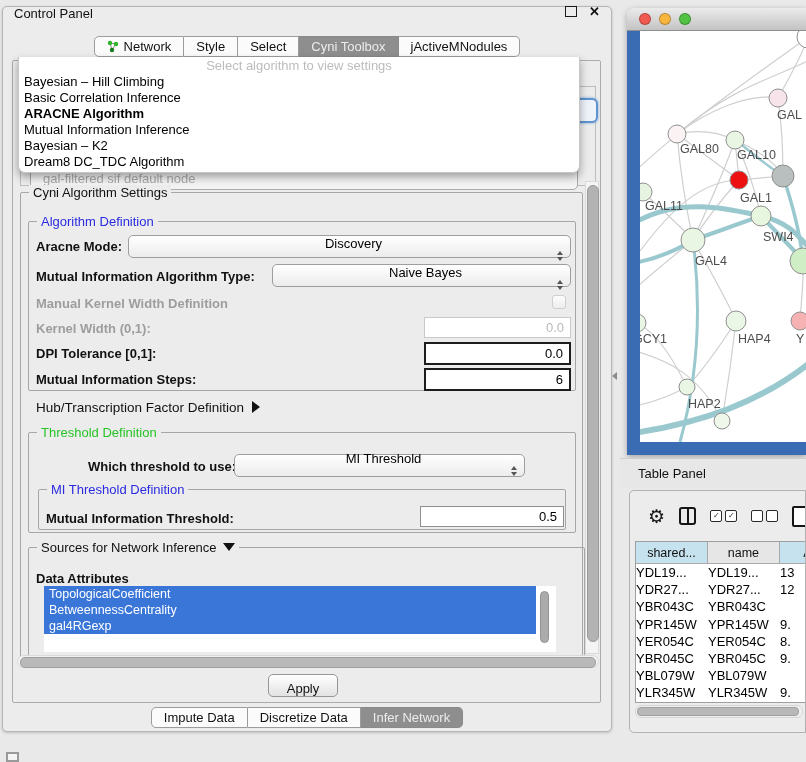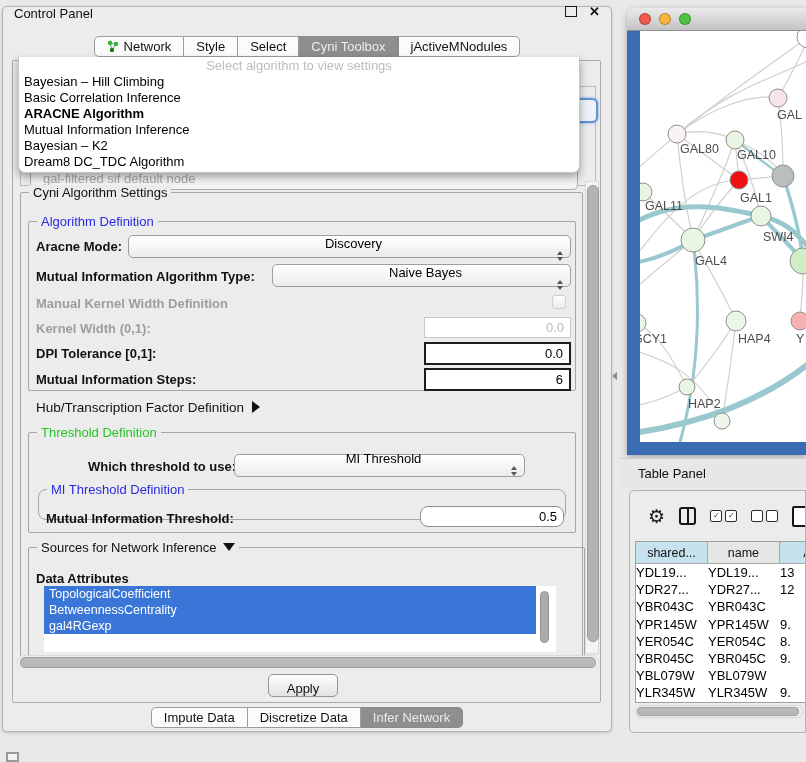--- a/index.html
+++ b/index.html
@@ -223,25 +223,25 @@
 
 <span class="abs lbl" style="left:88px;top:459px;">Which threshold to use:</span>
 <div class="abs combo" style="left:234px;top:454px;width:291px;justify-content:flex-end;">
   <span>MI Threshold</span>
   <span class="arrows">
       <span class="arr-up"></span>
       <span class="arr-dn"></span>
     </span>
 </div>
 
-<div class="abs groupbox" style="left:38px;top:489px;width:528px;height:31px;border-radius:8px;">
+<div class="abs groupbox" style="left:38px;top:489px;width:528px;height:41px;">
   <span class="gb-title t-blue">MI Threshold Definition</span>
 </div>
 <span class="abs lbl" style="left:46px;top:511px;">Mutual Information Threshold:</span>
-<div class="abs input soft" style="left:420px;top:506px;width:144px;border-radius:8px;">
+<div class="abs input soft" style="left:420px;top:506px;width:144px;">
   <span>0.5</span>
 </div>
 
 <div class="abs groupbox" style="left:28px;top:547px;width:557px;height:112px;">
   <span class="gb-title">
     <span>Sources for Network Inference</span><span class="tri-down"></span>
   </span>
 </div>
 <span class="abs lbl" style="left:36px;top:571px;">Data Attributes</span>
 <div class="abs attrlist" id="attr-list">

